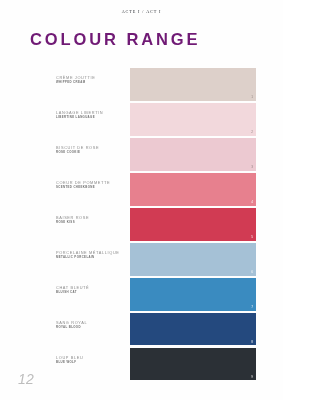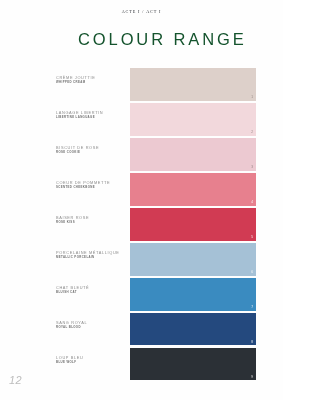--- a/index.html
+++ b/index.html
@@ -39,26 +39,25 @@
 
   
   .title-block {
     position: absolute;
     top: 31px;
     left: 30px;
   }
   .main-title {
     font-size: 16.5px;
     letter-spacing: 2.9px;
-    color: #14532d;
-    font-family: "Liberation Sans", sans-serif;
-    font-weight: 400;
+    color: #701a75;
+    font-family: "Liberation Sans", sans-serif;
+    font-weight: 700;
     line-height: 1;
     white-space: nowrap;
-    margin-left: 48px;
   }
 
   
   .swatch-list {
     position: absolute;
     top: 68px;
     left: 0;
     right: 0;
   }
   .swatch-row {
@@ -108,23 +107,23 @@
     font-family: "Liberation Sans", sans-serif;
     line-height: 1;
   }
   .swatch.light .swatch-num {
     color: rgba(120,110,105,0.75);
   }
 
   
   .page-number {
     position: absolute;
-    left: 9px;
+    left: 18px;
     bottom: 14px;
-    font-size: 11px;
+    font-size: 14px;
     color: #bdbdbd;
     font-family: "Liberation Sans", sans-serif;
     line-height: 1;
     letter-spacing: 0.3px;
     font-style: italic;
   }
 </style>
 </head>
 <body>
 

